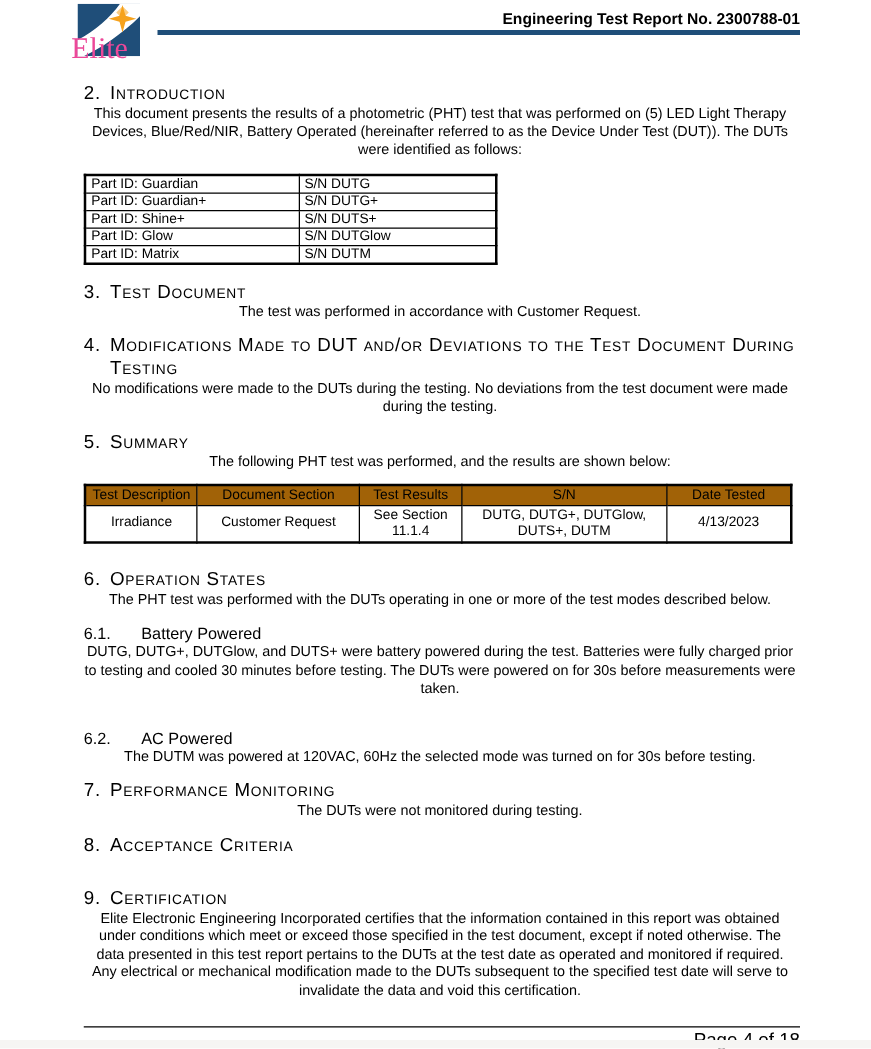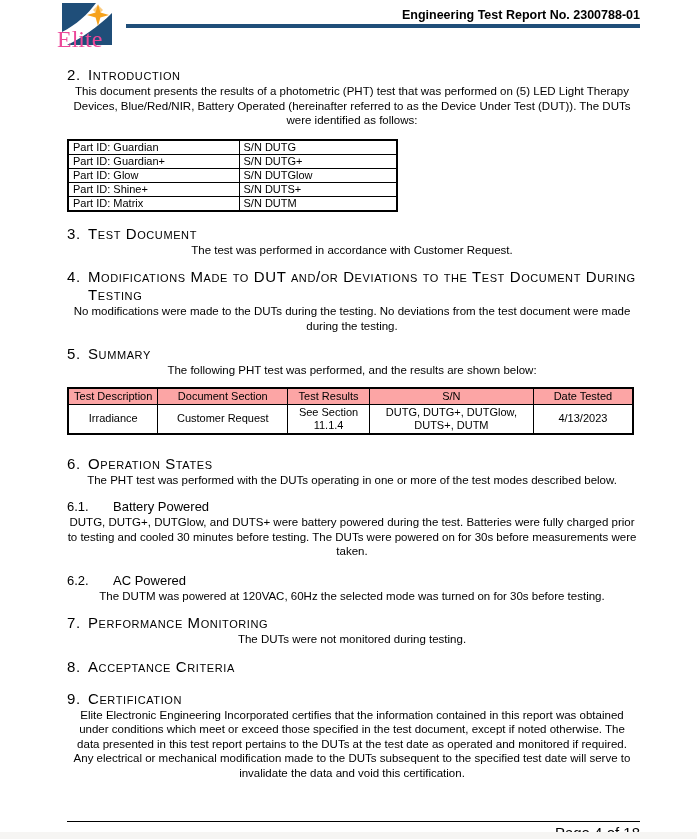--- a/index.html
+++ b/index.html
@@ -23,32 +23,32 @@
   
   .content { position:absolute; left:67px; top:0; width:570px; padding-top:64px; }
 
   .h-sec { display:flex; font-size:15px; line-height:18px; font-variant:small-caps;
            letter-spacing:0.6px; }
   .h-sec .num { flex:none; width:21px; font-variant:normal; }
   .h-sub { display:flex; font-size:13px; line-height:16px; }
   .h-sub .num { flex:none; width:46px; }
   p.body { margin:0; font-size:11.5px; line-height:14.5px;text-align:center; }
 
-  .mt2{margin-top:2px}.mt3{margin-top:3px}.mt10{margin-top:14px}
+  .mt2{margin-top:2px}.mt3{margin-top:3px}.mt10{margin-top:24px}
   .mt11{margin-top:11px}.mt12{margin-top:12px}.mt13{margin-top:13px}.mt20{margin-top:20px}
 
   
   table { border-collapse:collapse; font-size:11px; }
   .t1 { margin-top:11px; border:2px solid #000; }
   .t1 td { border:1px solid #000; padding:0 4px; line-height:13px; height:13px; white-space:nowrap; }
   .t1 col.c1 { width:171px; } .t1 col.c2 { width:158px; }
 
   .t2 { margin-top:9px; border:2px solid #000; width:567px; text-align:center; }
   .t2 th, .t2 td { border:1px solid #000; padding:1px 4px; line-height:13px; vertical-align:middle; }
-  .t2 th { background:#fca5a5; font-weight:normal; white-space:nowrap; }
+  .t2 th { background:#a16207; font-weight:normal; white-space:nowrap; }
   .t2 td.nowrap { white-space:nowrap; }
   .t2 col.c1{width:90px}.t2 col.c2{width:130px}.t2 col.c3{width:82px}.t2 col.c4{width:165px}.t2 col.c5{width:100px}
 
   
   .footer { position:absolute; left:67px; right:57px; top:821px; border-top:1px solid #000;
             text-align:right; font-size:15px; padding-top:2px; }
   .page-edge { position:absolute; left:0; right:0; bottom:0; height:7px; background:#f6f5f3; }
 </style>
 </head>
 <body>
@@ -83,26 +83,26 @@
       <tbody>
         <tr>
           <td>Part ID: Guardian</td>
           <td>S/N DUTG</td>
         </tr>
         <tr>
           <td>Part ID: Guardian+</td>
           <td>S/N DUTG+</td>
         </tr>
         <tr>
+          <td>Part ID: Shine+</td>
+          <td>S/N DUTS+</td>
+        </tr>
+        <tr>
           <td>Part ID: Glow</td>
           <td>S/N DUTGlow</td>
-        </tr>
-        <tr>
-          <td>Part ID: Shine+</td>
-          <td>S/N DUTS+</td>
         </tr>
         <tr>
           <td>Part ID: Matrix</td>
           <td>S/N DUTM</td>
         </tr>
       </tbody>
     </table>
 
     <div class="h-sec mt13">
       <span class="num">3.</span>

